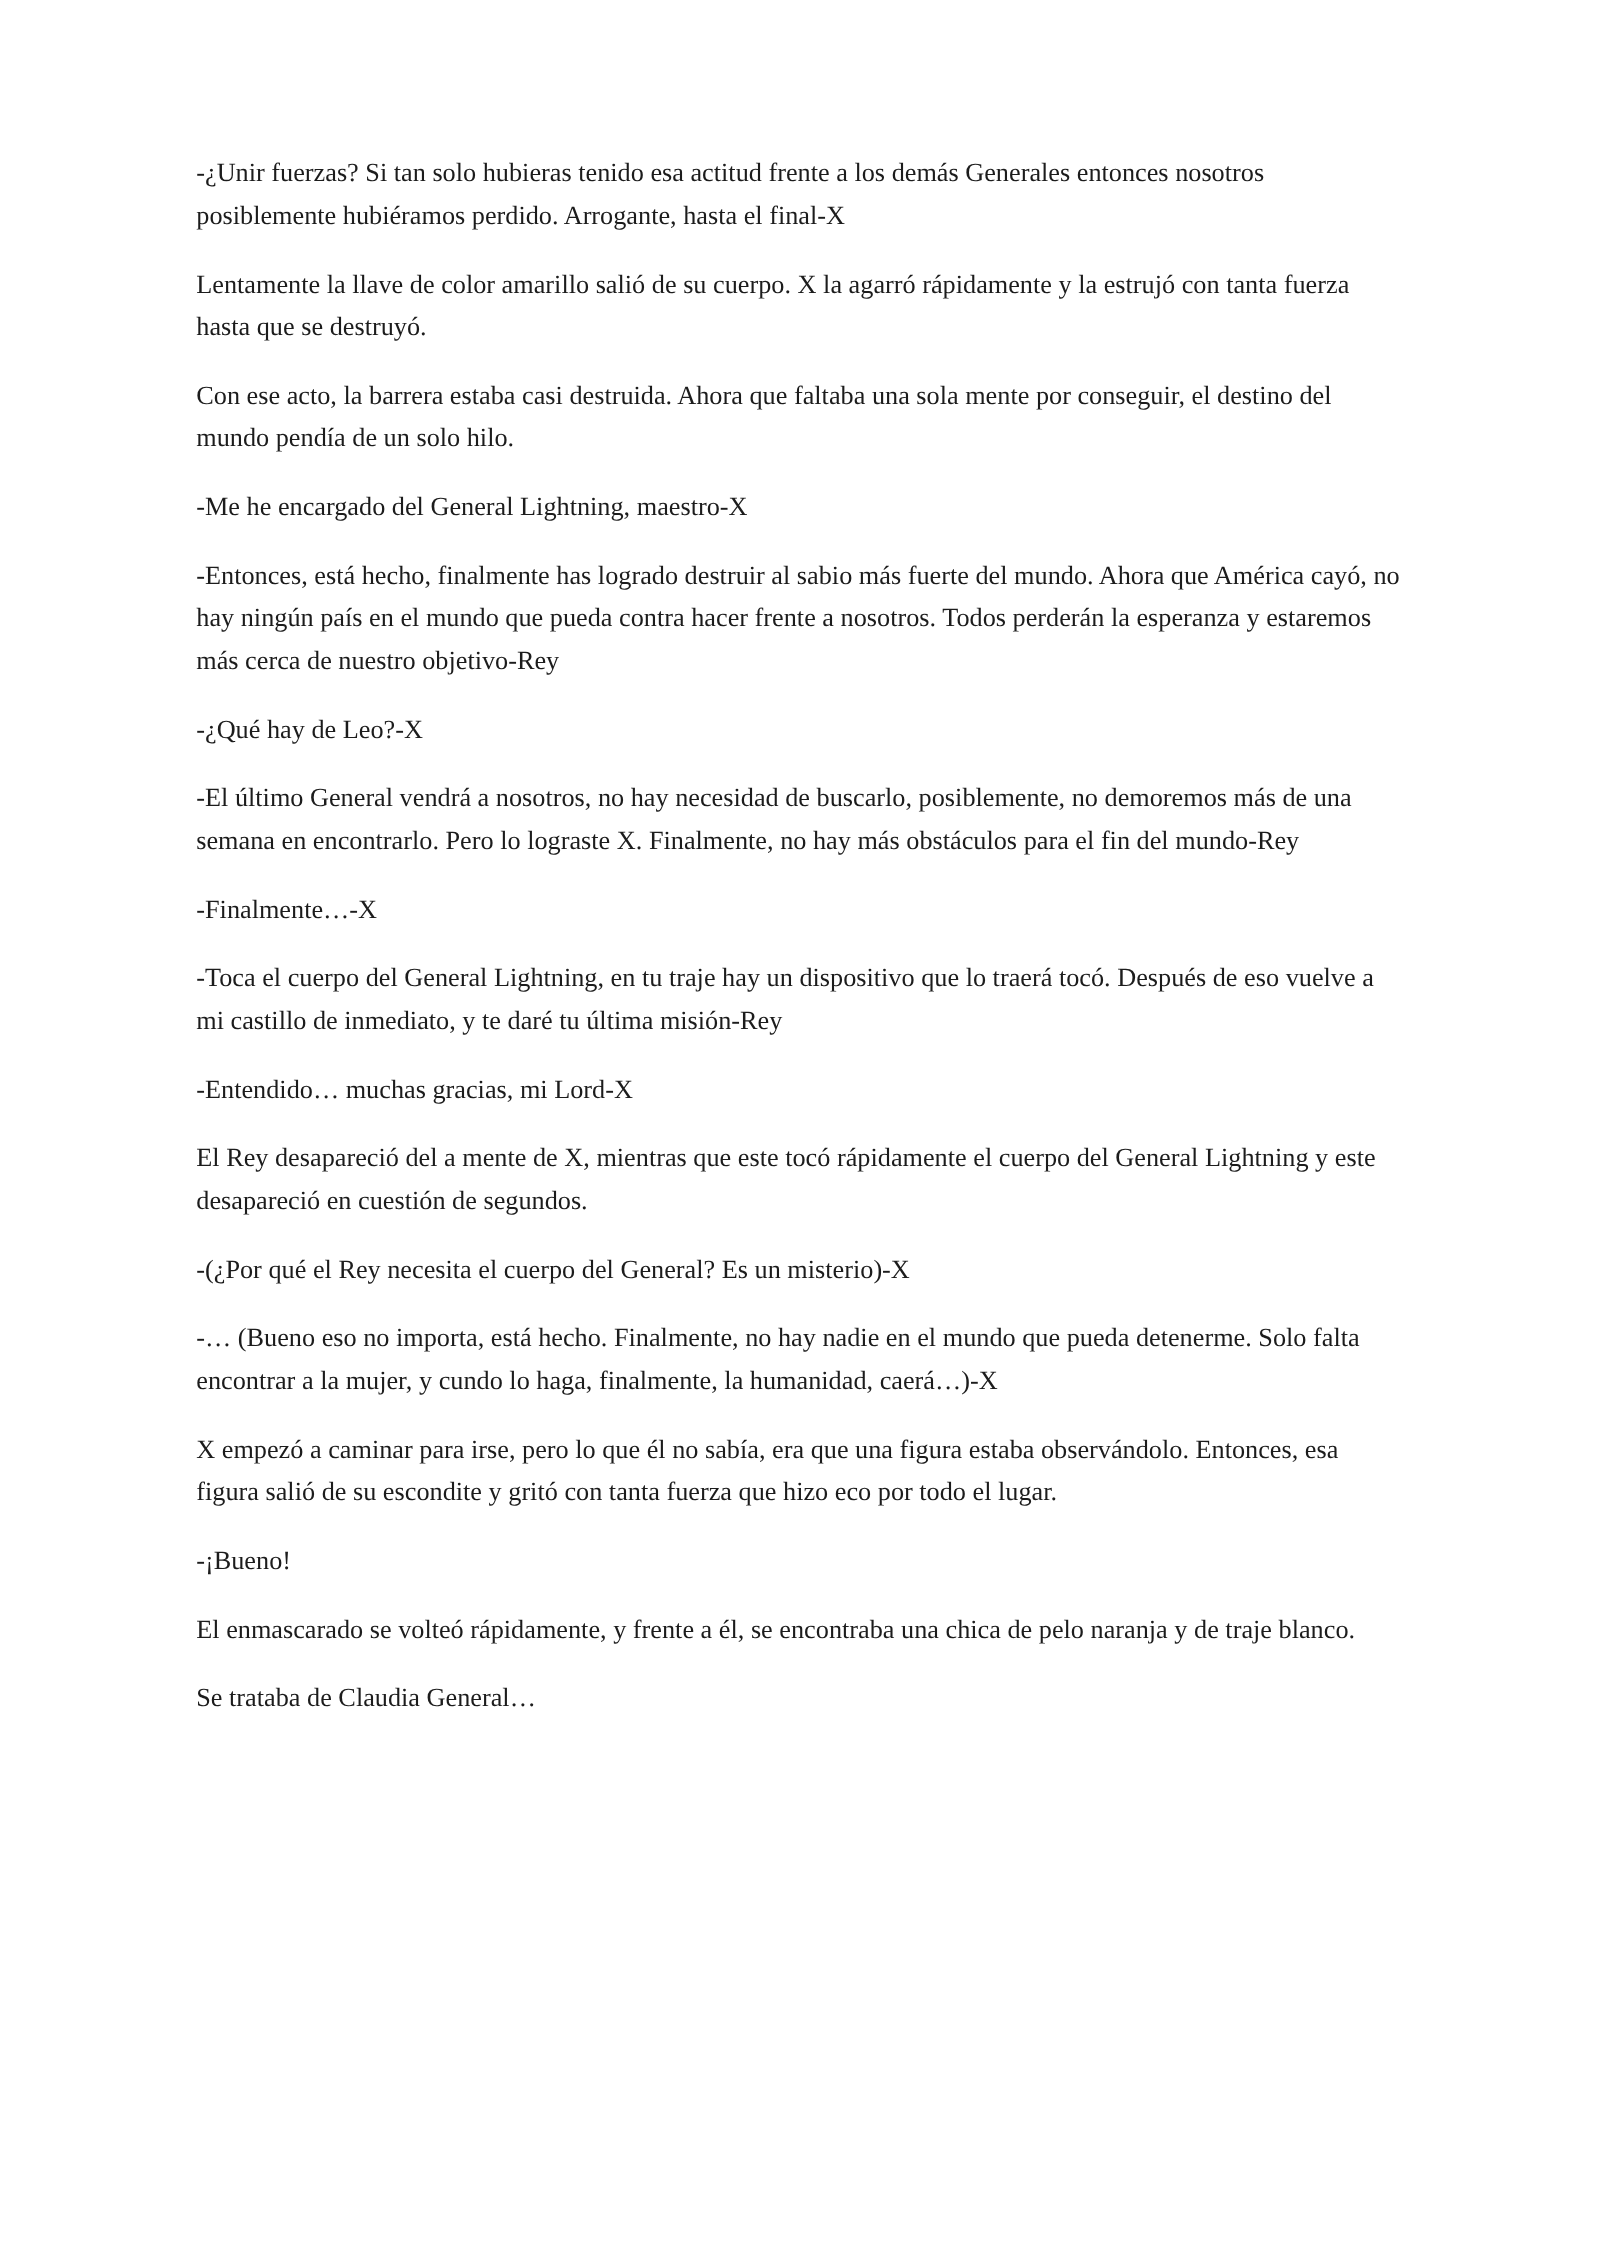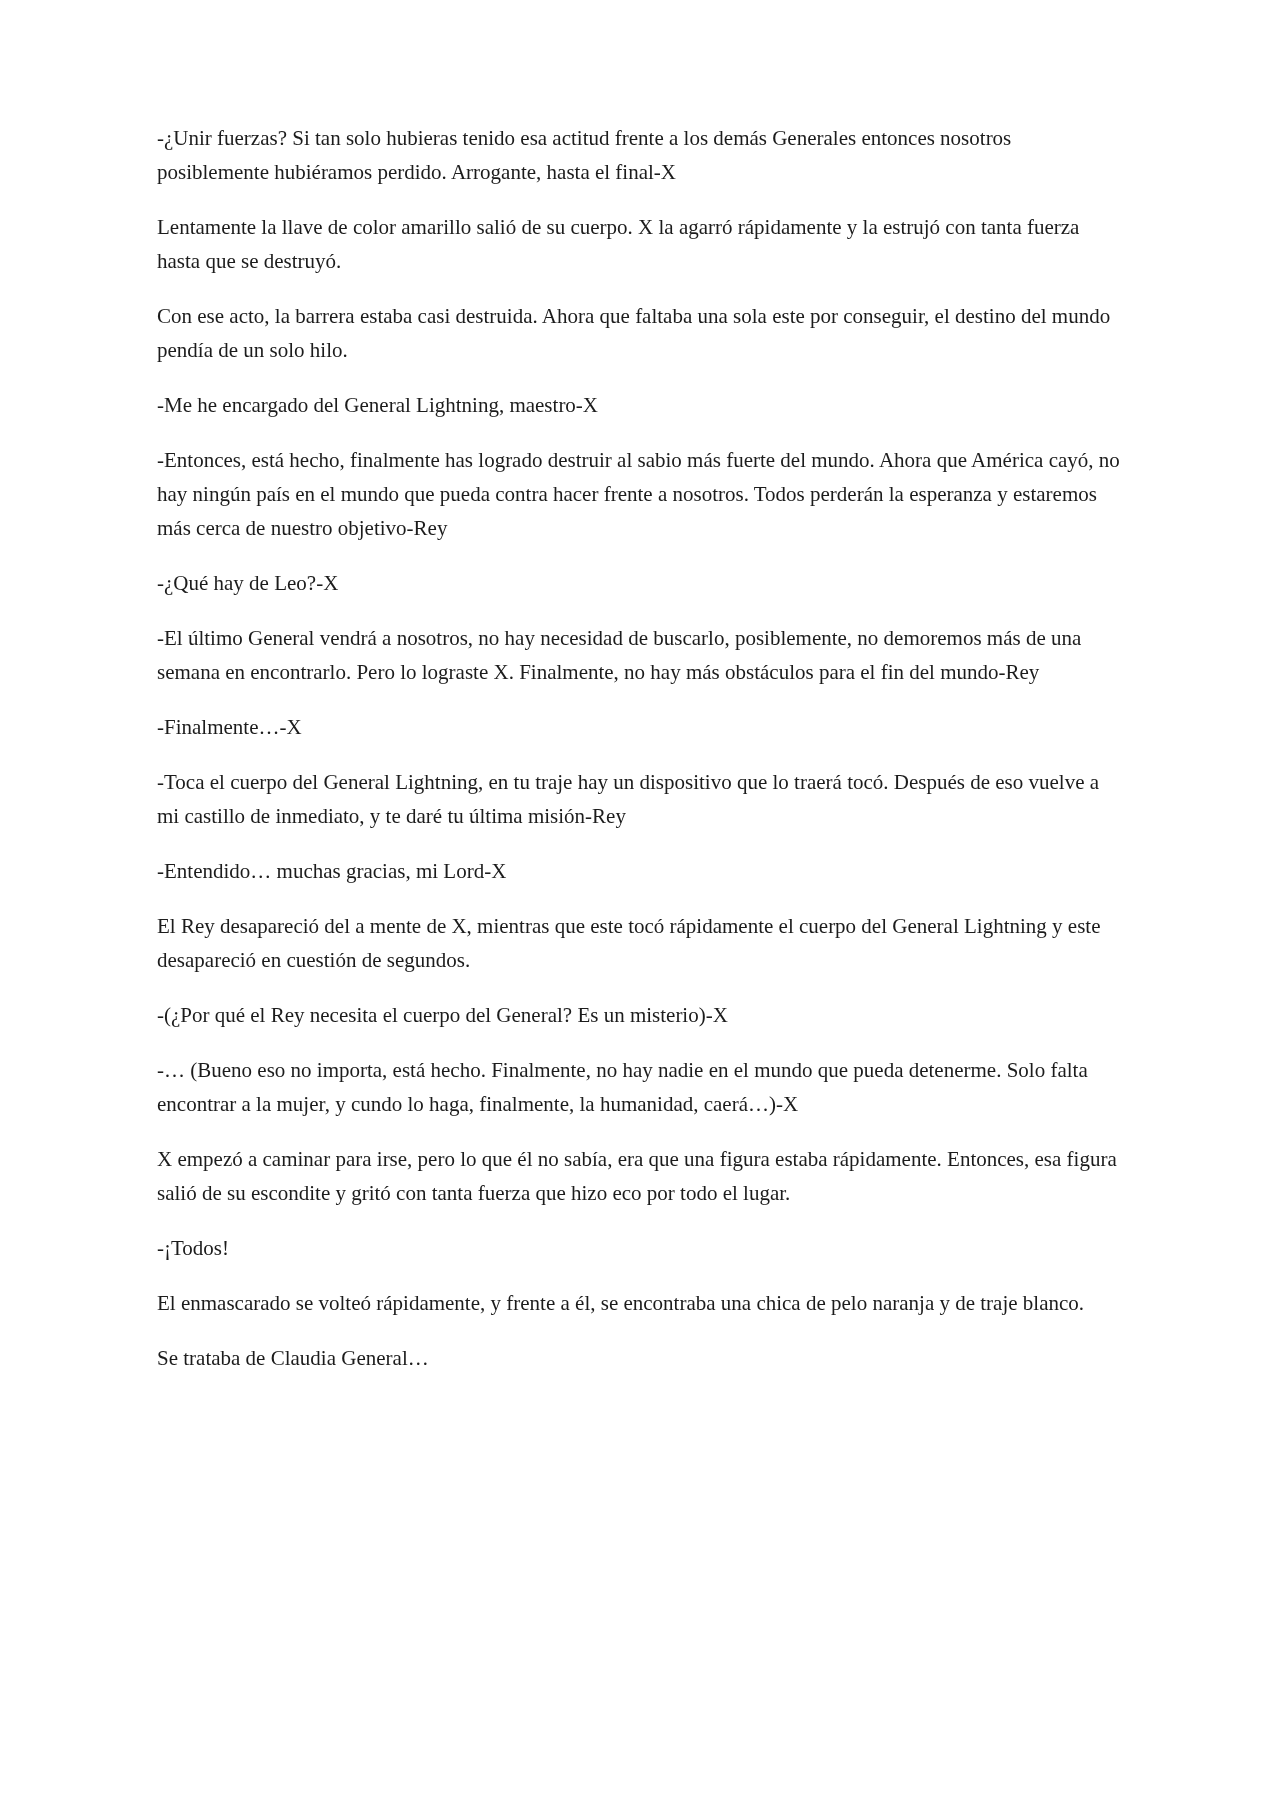--- a/index.html
+++ b/index.html
@@ -30,29 +30,29 @@
   .doc-body p.italic {
   }
 </style>
 </head>
 <body>
 
 <div class="page">
   <div class="doc-body">
     <p>-¿Unir fuerzas? Si tan solo hubieras tenido esa actitud frente a los demás Generales entonces nosotros posiblemente hubiéramos perdido. Arrogante, hasta el final-X</p>
     <p class="italic">Lentamente la llave de color amarillo salió de su cuerpo. X la agarró rápidamente y la estrujó con tanta fuerza hasta que se destruyó.</p>
-    <p class="italic">Con ese acto, la barrera estaba casi destruida. Ahora que faltaba una sola este por conseguir, el destino del mundo pendía de un solo hilo.</p>
+    <p class="italic">Con ese acto, la barrera estaba casi destruida. Ahora que faltaba una sola mente por conseguir, el destino del mundo pendía de un solo hilo.</p>
     <p>-Me he encargado del General Lightning, maestro-X</p>
     <p>-Entonces, está hecho, finalmente has logrado destruir al sabio más fuerte del mundo. Ahora que América cayó, no hay ningún país en el mundo que pueda contra hacer frente a nosotros. Todos perderán la esperanza y estaremos más cerca de nuestro objetivo-Rey</p>
     <p>-¿Qué hay de Leo?-X</p>
     <p>-El último General vendrá a nosotros, no hay necesidad de buscarlo, posiblemente, no demoremos más de una semana en encontrarlo. Pero lo lograste X. Finalmente, no hay más obstáculos para el fin del mundo-Rey</p>
     <p>-Finalmente…-X</p>
     <p>-Toca el cuerpo del General Lightning, en tu traje hay un dispositivo que lo traerá tocó. Después de eso vuelve a mi castillo de inmediato, y te daré tu última misión-Rey</p>
     <p>-Entendido… muchas gracias, mi Lord-X</p>
     <p class="italic">El Rey desapareció del a mente de X, mientras que este tocó rápidamente el cuerpo del General Lightning y este desapareció en cuestión de segundos.</p>
     <p>-(¿Por qué el Rey necesita el cuerpo del General? Es un misterio)-X</p>
     <p>-… (Bueno eso no importa, está hecho. Finalmente, no hay nadie en el mundo que pueda detenerme. Solo falta encontrar a la mujer, y cundo lo haga, finalmente, la humanidad, caerá…)-X</p>
-    <p class="italic">X empezó a caminar para irse, pero lo que él no sabía, era que una figura estaba rápidamente. Entonces, esa figura salió de su escondite y gritó con tanta fuerza que hizo eco por todo el lugar.</p>
-    <p>-¡Todos!</p>
+    <p class="italic">X empezó a caminar para irse, pero lo que él no sabía, era que una figura estaba observándolo. Entonces, esa figura salió de su escondite y gritó con tanta fuerza que hizo eco por todo el lugar.</p>
+    <p>-¡Bueno!</p>
     <p class="italic">El enmascarado se volteó rápidamente, y frente a él, se encontraba una chica de pelo naranja y de traje blanco.</p>
     <p class="italic">Se trataba de Claudia General…</p>
   </div>
 </div>
 
 </body></html>

